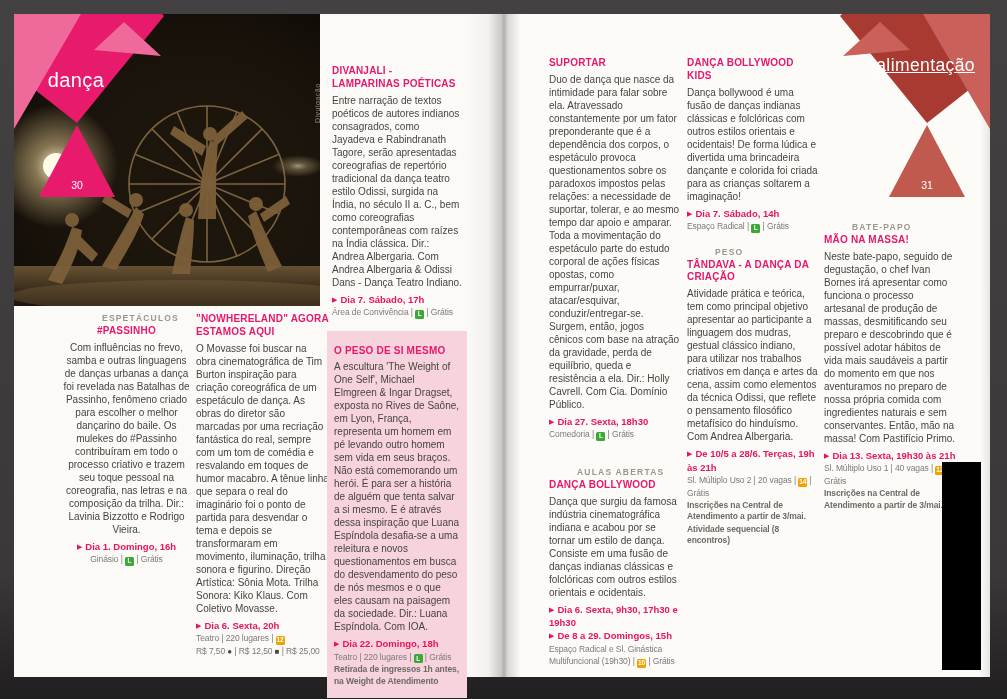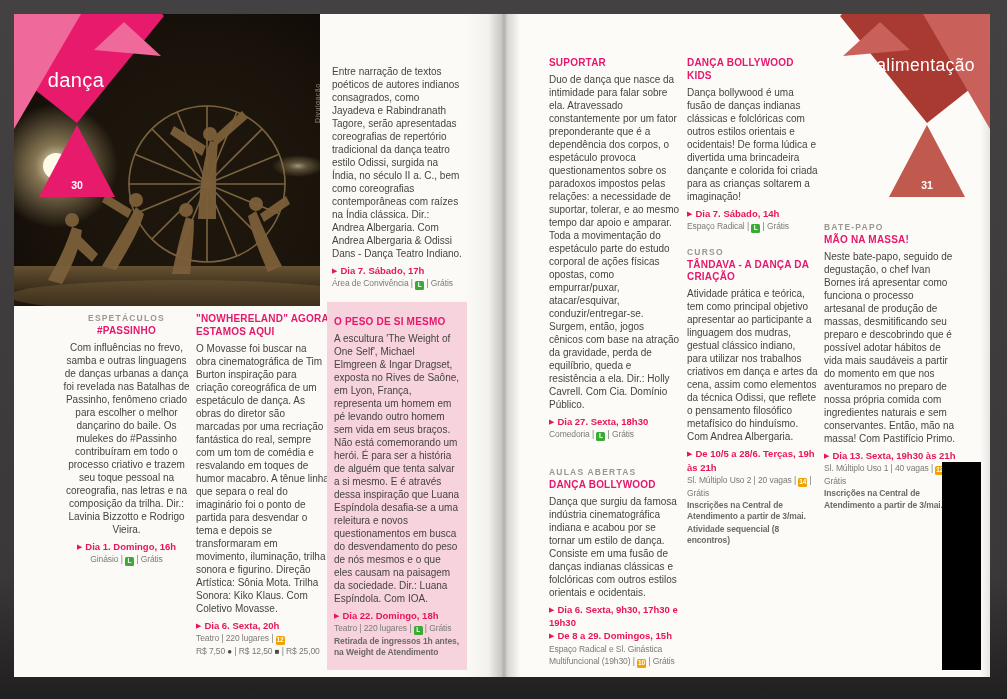--- a/index.html
+++ b/index.html
@@ -13,35 +13,35 @@
          background:linear-gradient(90deg,rgba(0,0,0,0) 0%,rgba(0,0,0,.16) 42%,rgba(0,0,0,.26) 50%,rgba(0,0,0,.10) 62%,rgba(0,0,0,0) 100%);}
   
   .photo{position:absolute;left:0;top:0;width:306px;height:292px;overflow:hidden;background:#15100a;}
   .photo-credit{position:absolute;left:300px;top:31px;height:78px;
          writing-mode:vertical-rl;transform:rotate(180deg);
          font-size:7px;color:#93897c;letter-spacing:.5px;}
   
   .deco{position:absolute;top:0;pointer-events:none;}
   .cat-label{position:absolute;color:#fff;font-weight:400;letter-spacing:.4px;}
   .cat-left{left:30px;top:55px;width:64px;text-align:center;font-size:20px;}
-  .cat-right{left:330px;top:41px;width:142px;text-align:right;font-size:17.5px;}
-  .page-num{position:absolute;color:#fff;font-weight:700;font-size:10.5px;text-align:center;width:40px;}
+  .cat-right{left:330px;top:41px;width:142px;text-align:right;font-size:17.5px;text-decoration:underline;}
+  .page-num{position:absolute;color:#fff;font-weight:400;font-size:10.5px;text-align:center;width:40px;}
   .num-left{left:43px;top:165px;}
   .num-right{left:404px;top:165px;}
   
   .col{position:absolute;}
   #l-col1{left:48px;top:299px;width:129px;text-align:center;}
   #l-col2{left:182px;top:299px;width:133px;}
   #l-col3{left:318px;top:51px;width:130px;}
   #r-col1{left:46px;top:43px;width:131px;}
   #r-col2{left:184px;top:43px;width:131px;}
   #r-col3{left:321px;top:208px;width:132px;}
   #r-col1 .article + .article{margin-top:26px;}
   #r-col2 .article + .article{margin-top:14px;}
-  .article-label{font-size:8.5px;letter-spacing:1.2px;color:#9a9792;font-weight:700;margin-bottom:2px;}
+  .article-label{font-size:8.5px;letter-spacing:1.2px;color:#9a9792;font-weight:700;margin-bottom:2px;margin-left:28px;}
   .article-title{font-size:10px;font-weight:700;color:#e6186d;letter-spacing:.2px;line-height:1.28;margin-bottom:3px;}
   .article-body{font-size:10px;line-height:1.3;color:#474440;margin-bottom:4px;}
   .date-line{font-size:9.5px;font-weight:700;color:#e81558;line-height:1.4;}
   .play-icon{font-size:7px;margin-right:3px;position:relative;top:-1px;}
   .meta-line{font-size:8.5px;color:#7d7a76;line-height:1.45;letter-spacing:-.1px;}
   .note-line{font-size:8.5px;font-weight:700;color:#6d6a66;line-height:1.35;margin-top:1px;letter-spacing:-.1px;}
   .badge{display:inline-flex;width:9px;height:9px;border-radius:1.5px;color:#fff;
          font-size:6.5px;font-weight:700;align-items:center;justify-content:center;
          vertical-align:-1px;line-height:1;}
   .badge-green{background:#3aaa35;}
@@ -145,20 +145,21 @@
         <div class="article">
           <div class="article-title">"NOWHERELAND" AGORA ESTAMOS AQUI</div>
           <div class="article-body">O Movasse foi buscar na obra cinematográfica de Tim Burton inspiração para criação coreográfica de um espetáculo de dança. As obras do diretor são marcadas por uma recriação fantástica do real, sempre com um tom de comédia e resvalando em toques de humor macabro. A tênue linha que separa o real do imaginário foi o ponto de partida para desvendar o tema e depois se transformaram em movimento, iluminação, trilha sonora e figurino. Direção Artística: Sônia Mota. Trilha Sonora: Kiko Klaus. Com Coletivo Movasse.</div>
           <div class="date-line"><span class="play-icon">▶</span>Dia 6. Sexta, 20h</div>
           <div class="meta-line">Teatro | 220 lugares | <span class="badge badge-orange">12</span></div>
           <div class="meta-line">R$ 7,50 <span class="price-icon">●</span> | R$ 12,50 <span class="price-icon">■</span> | R$ 25,00</div>
         </div>
       </div>
     <div class="col" id="l-col3">
         <div class="article">
+          <div class="article-title">DIVANJALI - LAMPARINAS POÉTICAS</div>
           <div class="article-body">Entre narração de textos poéticos de autores indianos consagrados, como Jayadeva e Rabindranath Tagore, serão apresentadas coreografias de repertório tradicional da dança teatro estilo Odissi, surgida na Índia, no século II a. C., bem como coreografias contemporâneas com raízes na Índia clássica. Dir.: Andrea Albergaria. Com Andrea Albergaria &amp; Odissi Dans - Dança Teatro Indiano.</div>
           <div class="date-line"><span class="play-icon">▶</span>Dia 7. Sábado, 17h</div>
           <div class="meta-line">Área de Convivência | <span class="badge badge-green">L</span> | Grátis</div>
         </div>
         <div class="article highlight-box">
           <div class="article-title">O PESO DE SI MESMO</div>
           <div class="article-body">A escultura 'The Weight of One Self', Michael Elmgreen &amp; Ingar Dragset, exposta no Rives de Saône, em Lyon, França, representa um homem em pé levando outro homem sem vida em seus braços. Não está comemorando um herói. É para ser a história de alguém que tenta salvar a si mesmo. E é através dessa inspiração que Luana Espíndola desafia-se a uma releitura e novos questionamentos em busca do desvendamento do peso de nós mesmos e o que eles causam na paisagem da sociedade. Dir.: Luana Espíndola. Com IOA.</div>
           <div class="date-line"><span class="play-icon">▶</span>Dia 22. Domingo, 18h</div>
           <div class="meta-line">Teatro | 220 lugares | <span class="badge badge-green">L</span> | Grátis</div>
           <div class="note-line">Retirada de ingressos 1h antes, na Weight de Atendimento</div>
@@ -193,21 +194,21 @@
         </div>
       </div>
     <div class="col" id="r-col2">
         <div class="article">
           <div class="article-title">DANÇA BOLLYWOOD KIDS</div>
           <div class="article-body">Dança bollywood é uma fusão de danças indianas clássicas e folclóricas com outros estilos orientais e ocidentais! De forma lúdica e divertida uma brincadeira dançante e colorida foi criada para as crianças soltarem a imaginação!</div>
           <div class="date-line"><span class="play-icon">▶</span>Dia 7. Sábado, 14h</div>
           <div class="meta-line">Espaço Radical | <span class="badge badge-green">L</span> | Grátis</div>
         </div>
         <div class="article">
-          <div class="article-label">CURSO</div>
+          <div class="article-label">PESO</div>
           <div class="article-title">TÂNDAVA - A DANÇA DA CRIAÇÃO</div>
           <div class="article-body">Atividade prática e teórica, tem como principal objetivo apresentar ao participante a linguagem dos mudras, gestual clássico indiano, para utilizar nos trabalhos criativos em dança e artes da cena, assim como elementos da técnica Odissi, que reflete o pensamento filosófico metafísico do hinduísmo. Com Andrea Albergaria.</div>
           <div class="date-line"><span class="play-icon">▶</span>De 10/5 a 28/6. Terças, 19h às 21h</div>
           <div class="meta-line">Sl. Múltiplo Uso 2 | 20 vagas | <span class="badge badge-orange">14</span> | Grátis</div>
           <div class="note-line">Inscrições na Central de Atendimento a partir de 3/mai.</div>
           <div class="note-line">Atividade sequencial (8 encontros)</div>
         </div>
       </div>
     <div class="col" id="r-col3">
         <div class="article">

